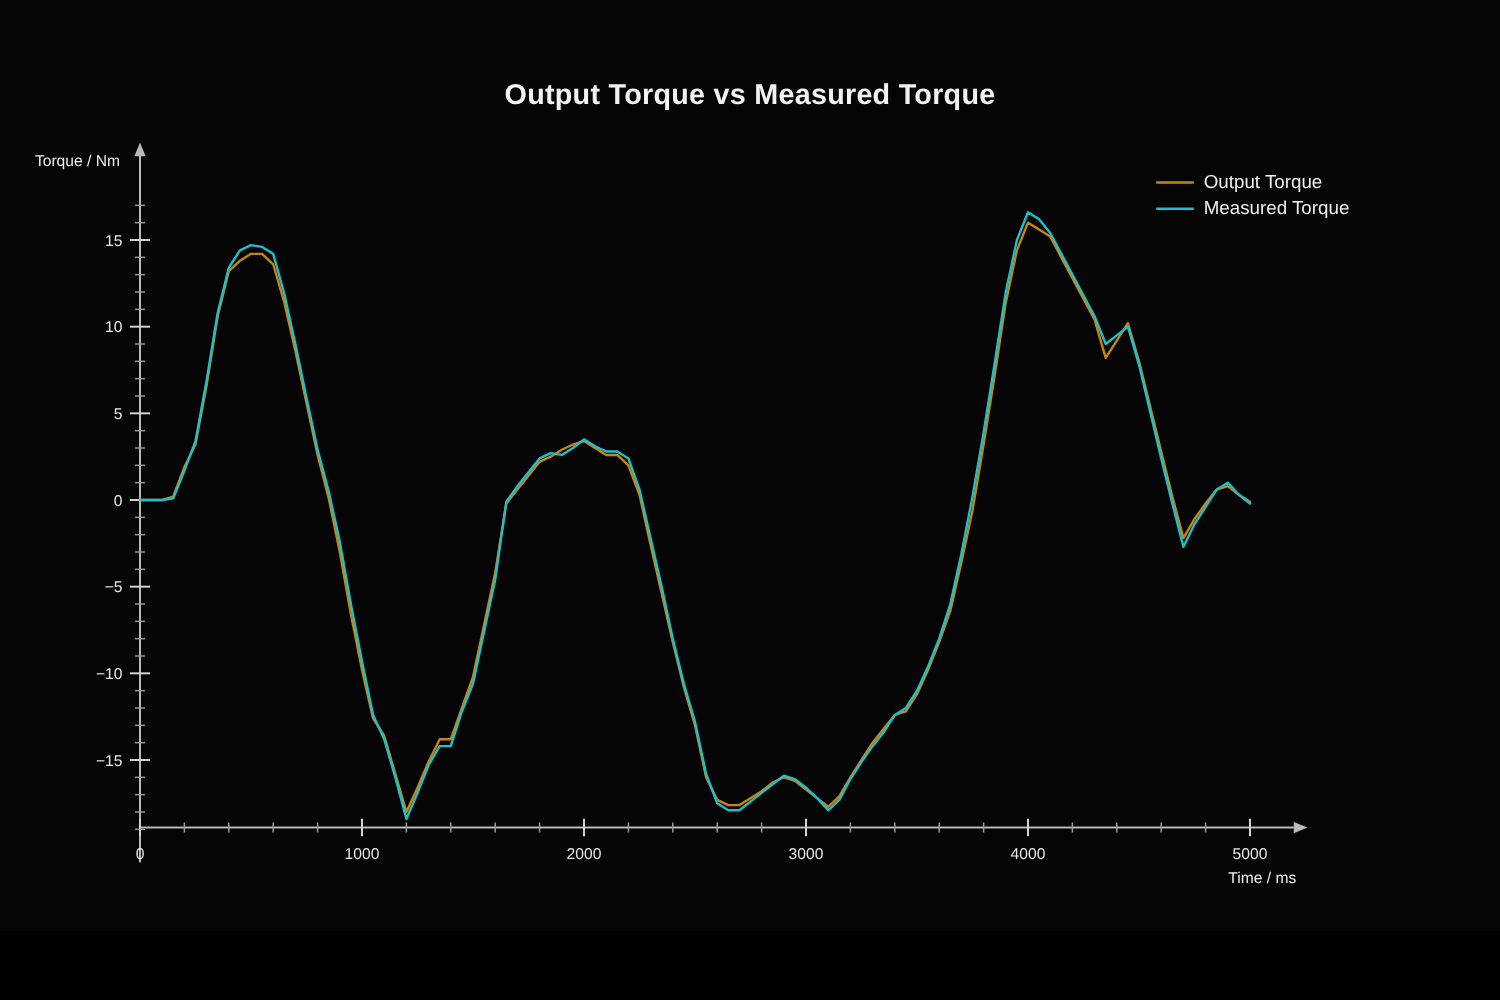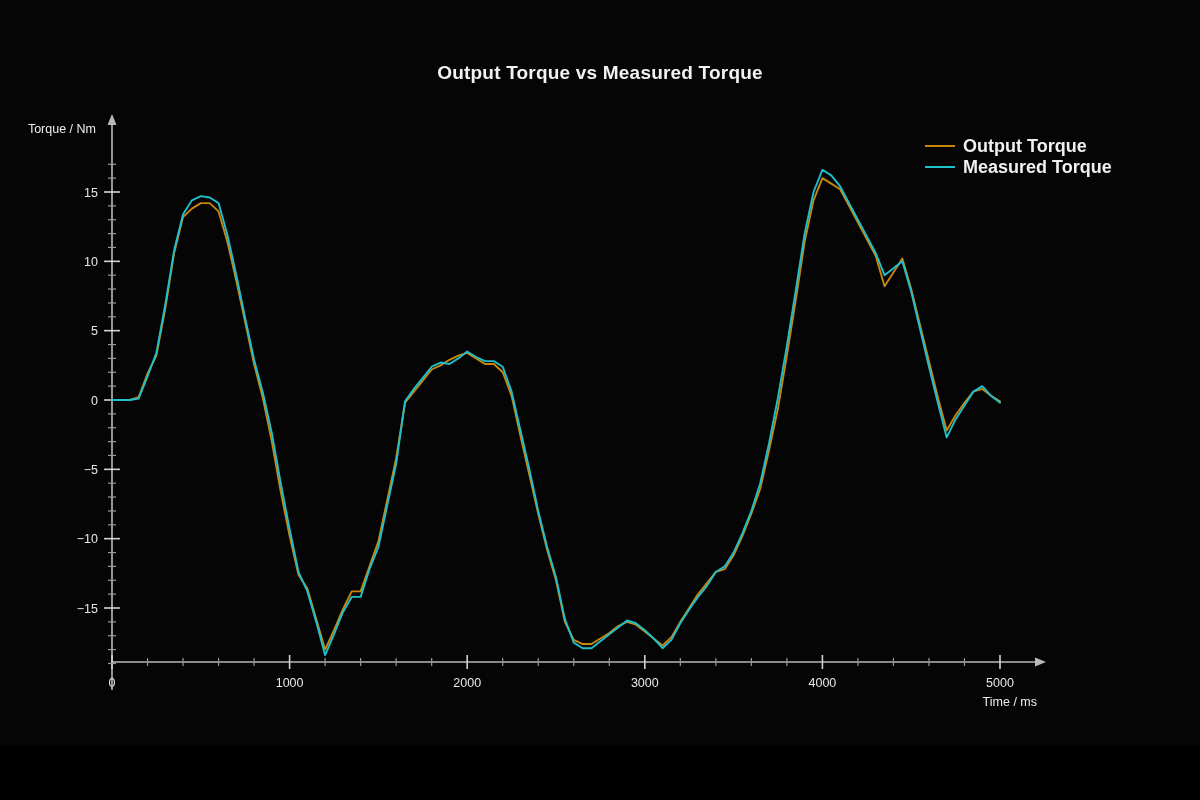--- a/index.html
+++ b/index.html
@@ -14,41 +14,41 @@
 
   
   .panel{
     position:absolute;left:0;top:0;width:1200px;height:745px;
     background:#050505;
   }
 
   #chart-title{
     position:absolute;left:0;top:62px;width:1200px;
     text-align:center;
-    font-size:19px;font-weight:bold;letter-spacing:.2px;
+    font-size:23px;font-weight:bold;letter-spacing:.2px;
     color:#f2f2f2;
   }
 
   svg#plot{position:absolute;left:0;top:0;width:1200px;height:800px;display:block;}
 
   .axis-line{stroke:#b9b9b9;stroke-width:1.6;fill:none;}
   .tick-major{stroke:#d2d2d2;stroke-width:1.6;}
   .tick-minor{stroke:#9a9a9a;stroke-width:1.2;}
   .tick-label{fill:#e8e8e8;font-size:12.5px;font-family:"Liberation Sans","DejaVu Sans",sans-serif;}
   .axis-name{fill:#ededed;font-size:12.5px;font-family:"Liberation Sans","DejaVu Sans",sans-serif;}
   .series-path{fill:none;stroke-width:1.9;stroke-linejoin:round;stroke-linecap:round;}
 
   
   #legend{
     position:absolute;left:925px;top:139px;
     display:flex;flex-direction:column;gap:7px;
   }
   .legend-row{display:flex;align-items:center;gap:8px;height:14px;}
   .legend-swatch{display:block;width:30px;height:0;border-top:2.2px solid #888;}
-  .legend-label{font-size:18px;color:#f0f0f0;white-space:nowrap;line-height:14px;font-weight:bold;}
+  .legend-label{font-size:15px;color:#f0f0f0;white-space:nowrap;line-height:14px;}
 </style>
 </head>
 <body>
 
 <div id="root">
   <div class="panel"></div>
 
   <div id="chart-title">Output Torque vs Measured Torque</div>
 
   <svg id="plot" viewBox="0 0 1200 800" preserveAspectRatio="none">

